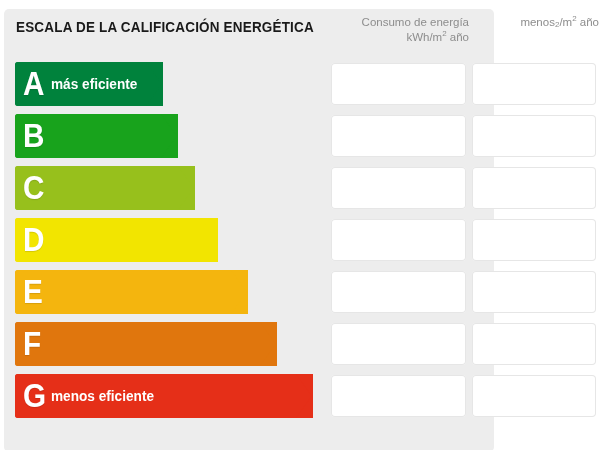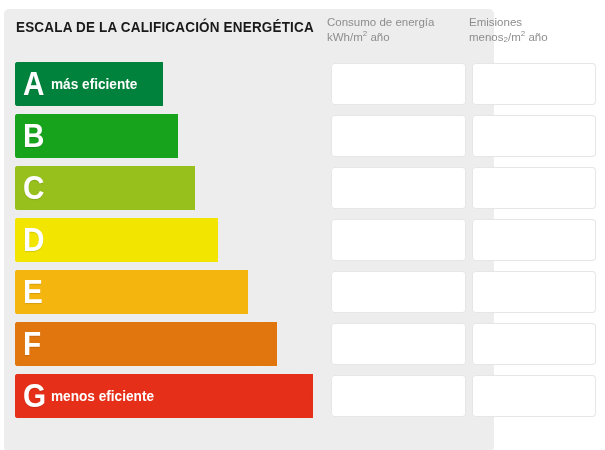--- a/index.html
+++ b/index.html
@@ -53,21 +53,21 @@
     color: #1a1a1a;
     font-family: "Liberation Sans Narrow", "Liberation Sans", sans-serif;
     transform: scaleX(0.93);
     transform-origin: left center;
     white-space: nowrap;
   }
 
   .col-head {
     position: absolute;
     top: 6px;
-    text-align: left;
+    text-align: right;
     color: #8d8d8d;
     font-size: 11.5px;
     line-height: 14.5px;
     font-family: "Liberation Sans", sans-serif;
     white-space: nowrap;
   }
   .col-head .l1 { display: block; }
   .col-head .l2 { display: block; }
   .col-head sub,
   .col-head sup {
@@ -180,21 +180,20 @@
 
     <div class="header">
       <div class="title">ESCALA DE LA CALIFICACIÓN ENERGÉTICA</div>
 
       <div class="col-head" id="head-consumo">
         <span class="l1">Consumo de energía</span>
         <span class="l2"><span>kWh/m</span><sup>2</sup><span> año</span></span>
       </div>
 
       <div class="col-head" id="head-emisiones">
-        <span class="l1">Emisiones</span>
         <span class="l2"><span>menos</span><sub>2</sub><span>/m</span><sup>2</sup><span> año</span></span>
       </div>
     </div>
 
     <div class="rows" id="rows">
         <div class="row" style="top: 6px;">
           <div class="band" style="width: 148px; background: rgb(0, 130, 60);">
             <div class="body" style="background: rgb(0, 130, 60);"></div>
             <div class="tip">
               <svg width="17" height="44" viewBox="0 0 17 44">

